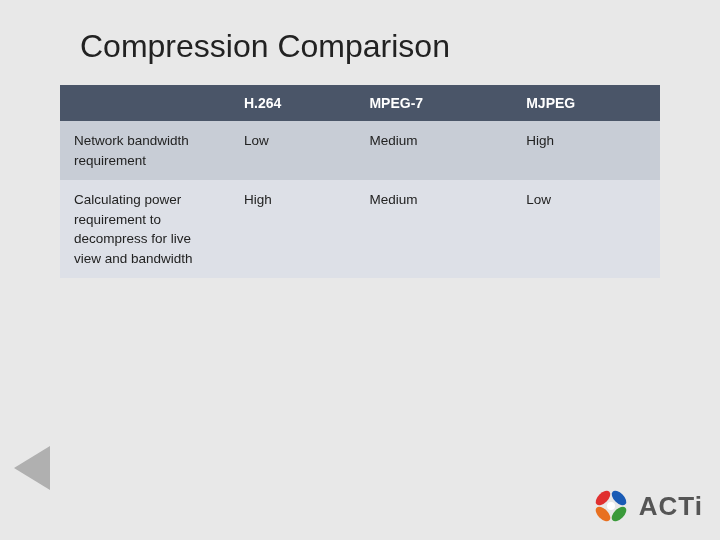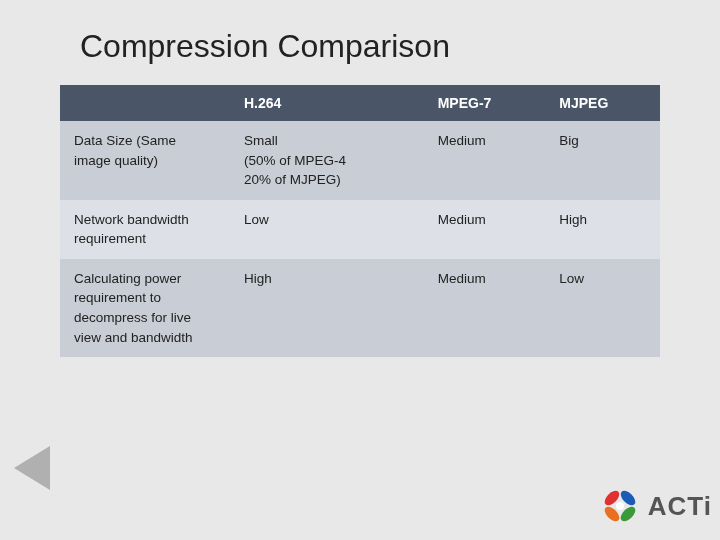--- a/index.html
+++ b/index.html
@@ -70,21 +70,21 @@
     }
 
     tbody td:first-child {
       width: 170px;
     }
 
     
     .logo-area {
       position: absolute;
       bottom: 14px;
-      right: 8px;
+      right: 17px;
       display: flex;
       align-items: center;
       gap: 8px;
     }
 
     
     .acti-logo-icon {
       width: 40px;
       height: 40px;
     }
@@ -121,26 +121,20 @@
       <thead>
         <tr>
           <th></th>
           <th>H.264</th>
           <th>MPEG-7</th>
           <th>MJPEG</th>
         </tr>
       </thead>
       <tbody id="table-body">
           <tr>
-            <td>Data Size (Same image quality)</td>
-            <td>Small<br>(50% of MPEG-4<br>20% of MJPEG)</td>
-            <td>Medium</td>
-            <td>Big</td>
-          </tr>
-          <tr>
             <td>Network bandwidth requirement</td>
             <td>Low</td>
             <td>Medium</td>
             <td>High</td>
           </tr>
           <tr>
             <td>Calculating power requirement to decompress for live view and bandwidth</td>
             <td>High</td>
             <td>Medium</td>
             <td>Low</td>

